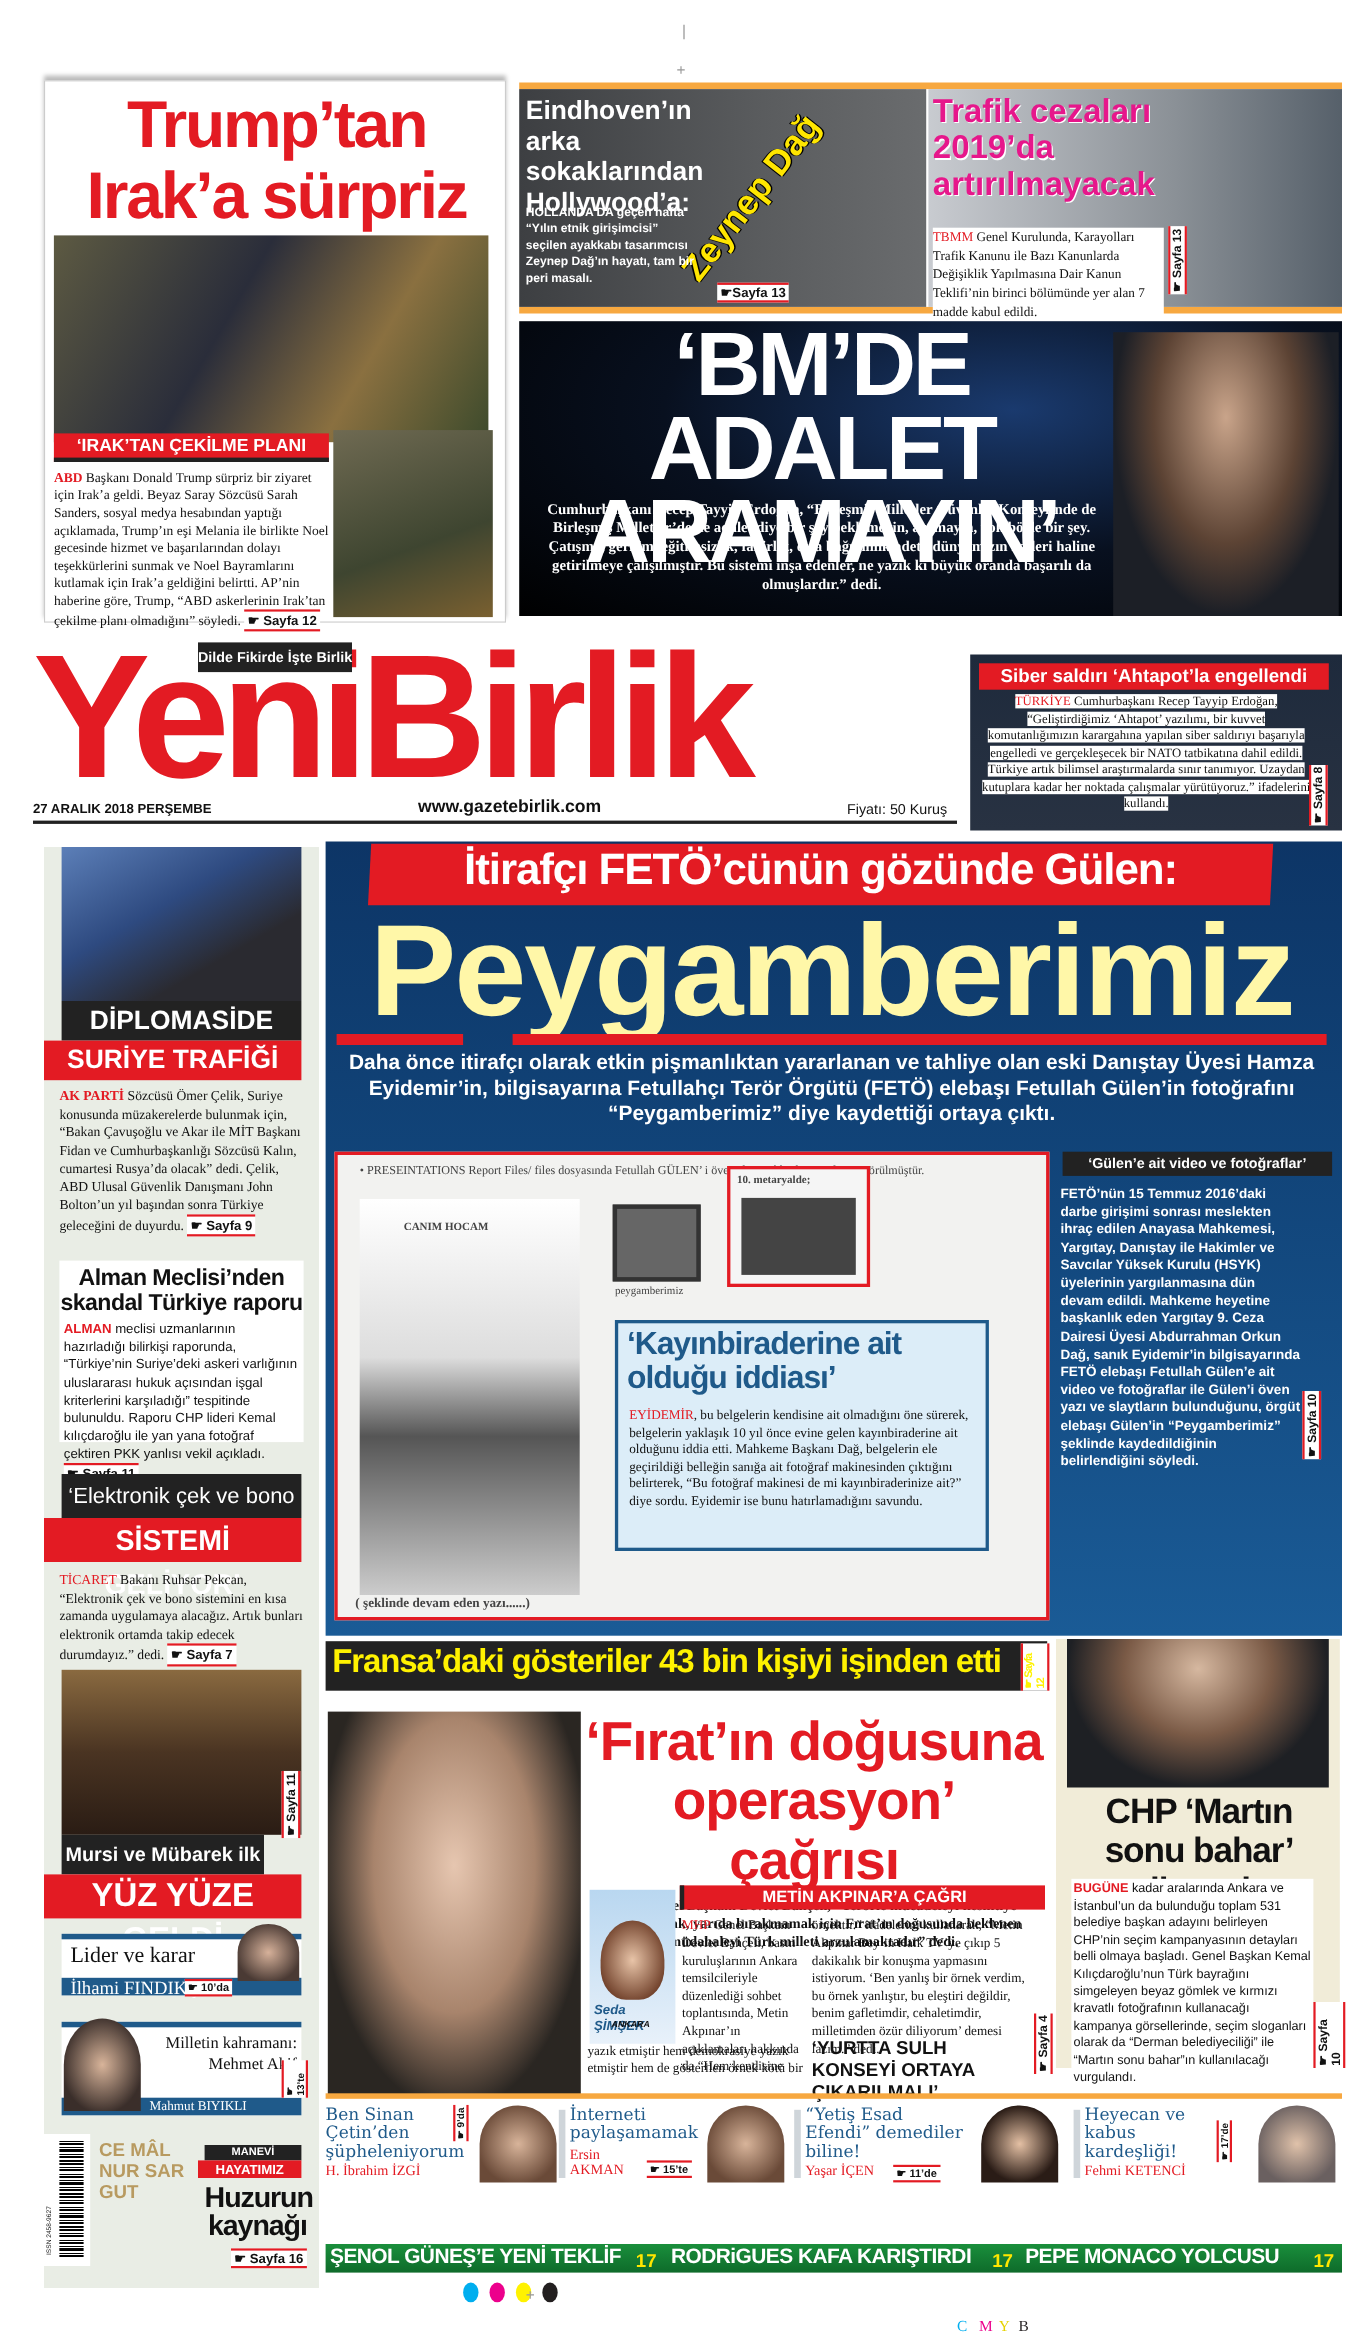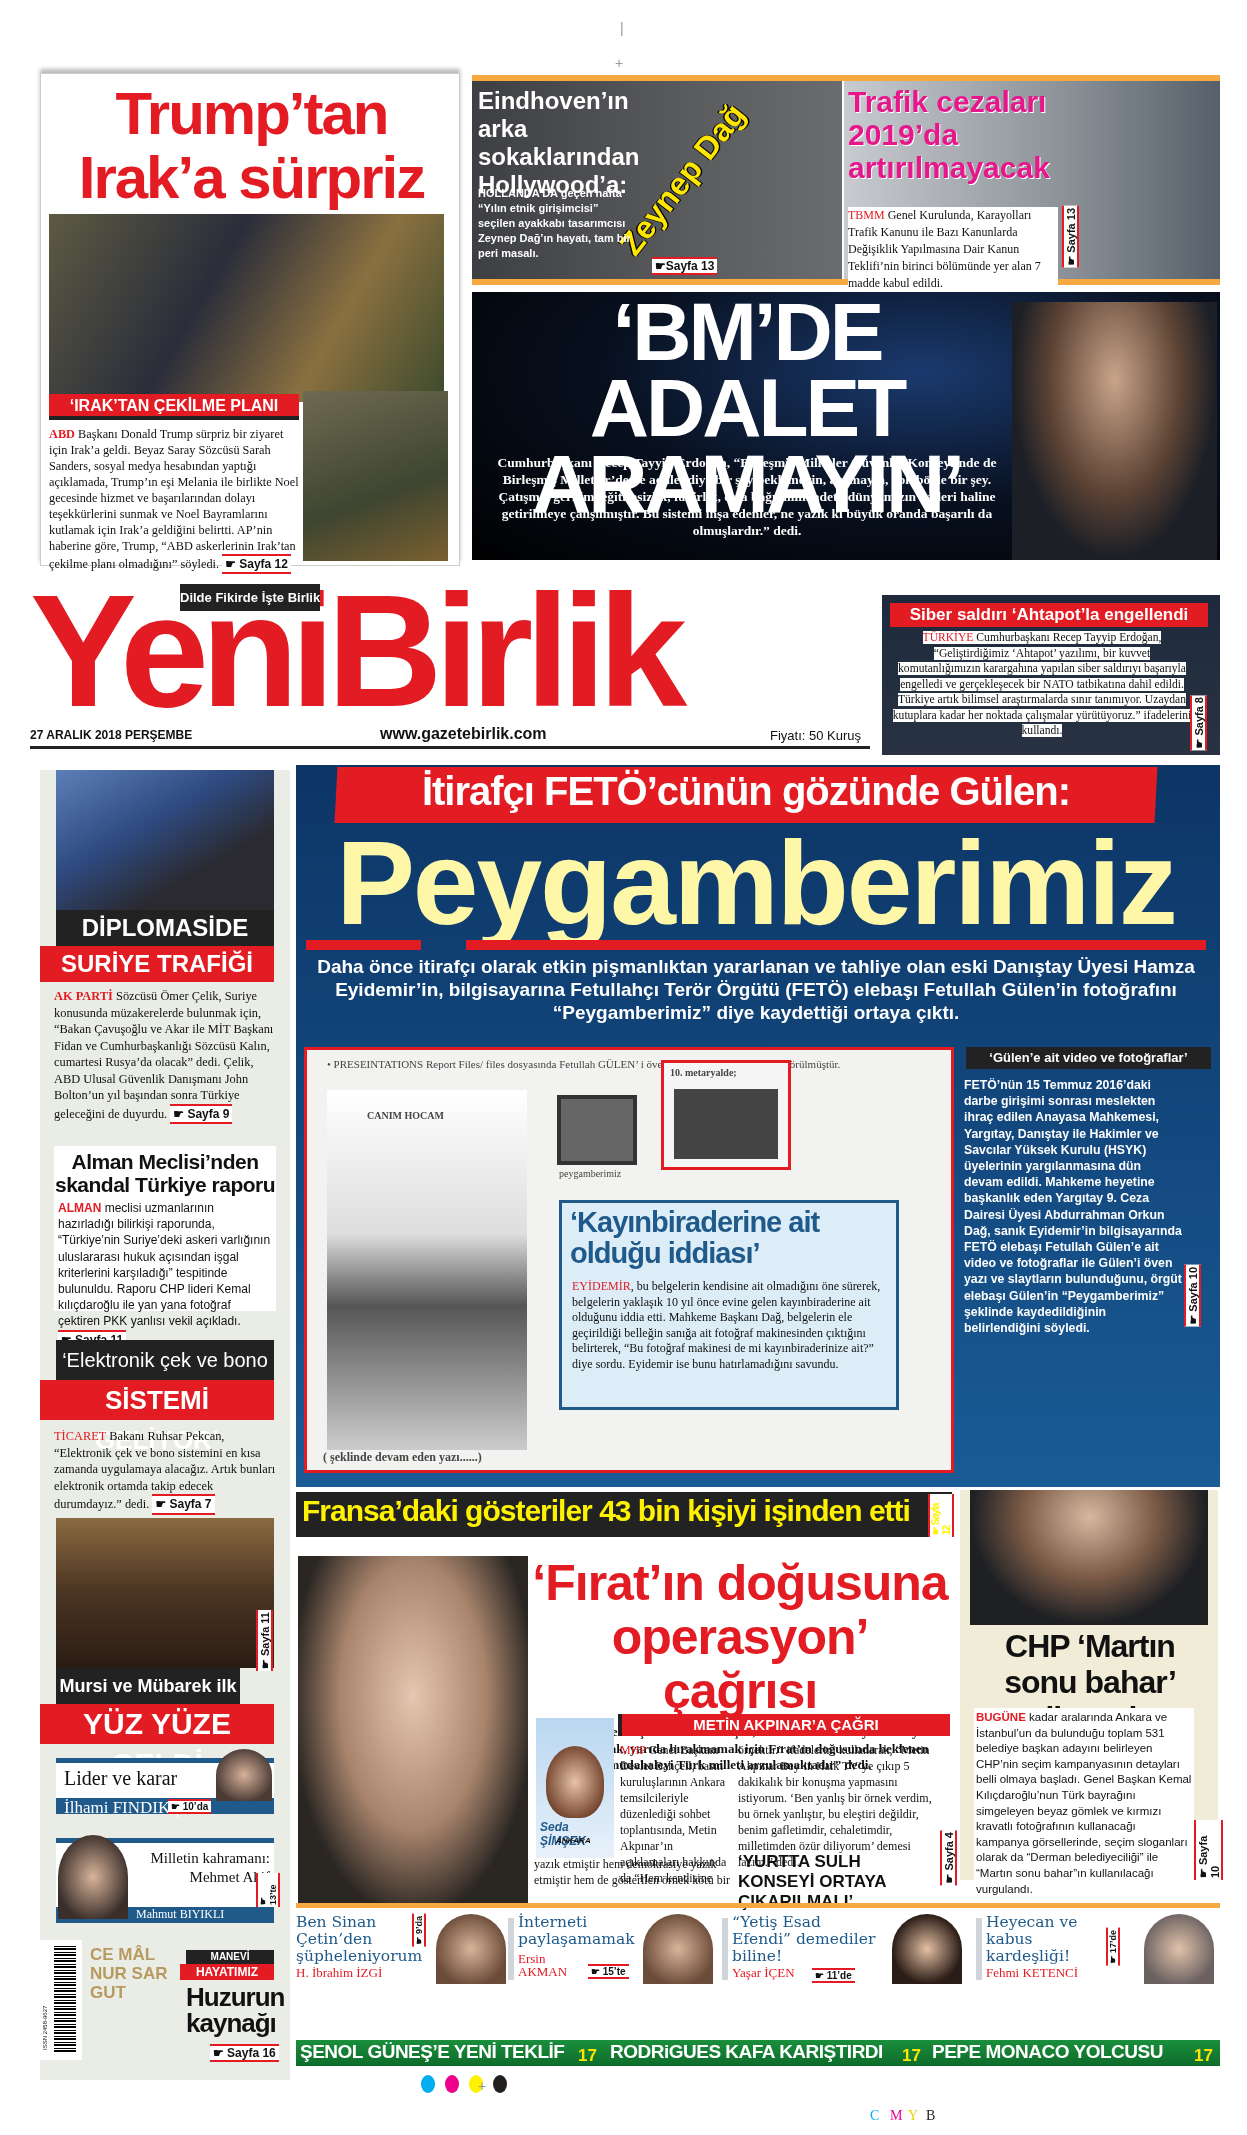--- a/index.html
+++ b/index.html
@@ -217,21 +217,21 @@
     <span class="sayfa-v" style="left:200px;top:30px;font-size:9px">☛ 13’te</span>
   </div>
 
   <div style="position:absolute;left:0;top:1170px;width:42px;height:120px;background:#fff">
     <div style="position:absolute;left:14px;top:4px;width:22px;height:108px;background:repeating-linear-gradient(0deg,#000 0 2px,#fff 2px 3px,#000 3px 4px,#fff 4px 6px)"></div>
     <div style="position:absolute;left:2px;top:110px;font-size:6px;transform:rotate(-90deg);transform-origin:left top;white-space:nowrap">ISSN 2458-9627</div>
   </div>
   <div style="position:absolute;left:50px;top:1175px;width:80px;height:110px;font-size:17px;line-height:19px;font-weight:900;color:#b89a60;word-wrap:break-word">CE MÂL NUR SAR GUT</div>
   <div class="blk" style="left:146px;top:1180px;width:88px;height:14px;font-size:10px;line-height:14px">MANEVİ</div>
   <div class="rbar" style="left:140px;top:1194px;width:94px;height:16px;font-size:12px;line-height:16px">HAYATIMIZ</div>
-  <div style="position:absolute;left:146px;top:1214px;width:96px;font-size:26px;line-height:26px;font-weight:900;letter-spacing:-1px">Huzurun kaynağı</div>
+  <div style="position:absolute;left:146px;top:1214px;width:96px;font-size:26px;line-height:26px;font-weight:900;text-align:center;letter-spacing:-1px">Huzurun kaynağı</div>
   <span class="sayfa" style="position:absolute;left:170px;top:1274px">☛ Sayfa 16</span>
 </div>
 
 <div id="feto" class="abs">
   <div class="kick"></div>
   <div class="kicktxt">İtirafçı FETÖ’cünün gözünde Gülen:</div>
   <div class="big">Peygamberimiz</div>
   <div class="underline1"></div>
   <div class="underline2"></div>
   <div class="deck">Daha önce itirafçı olarak etkin pişmanlıktan yararlanan ve tahliye olan eski Danıştay Üyesi Hamza Eyidemir’in, bilgisayarına Fetullahçı Terör Örgütü (FETÖ) elebaşı Fetullah Gülen’in fotoğrafını “Peygamberimiz” diye kaydettiği ortaya çıktı.</div>

